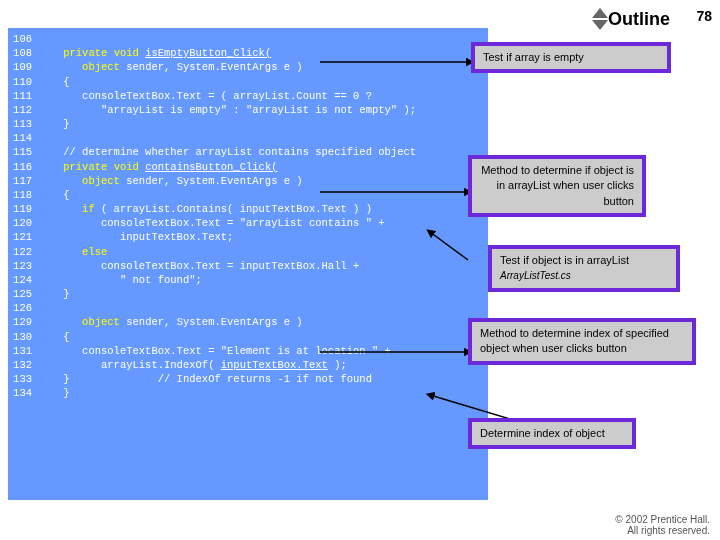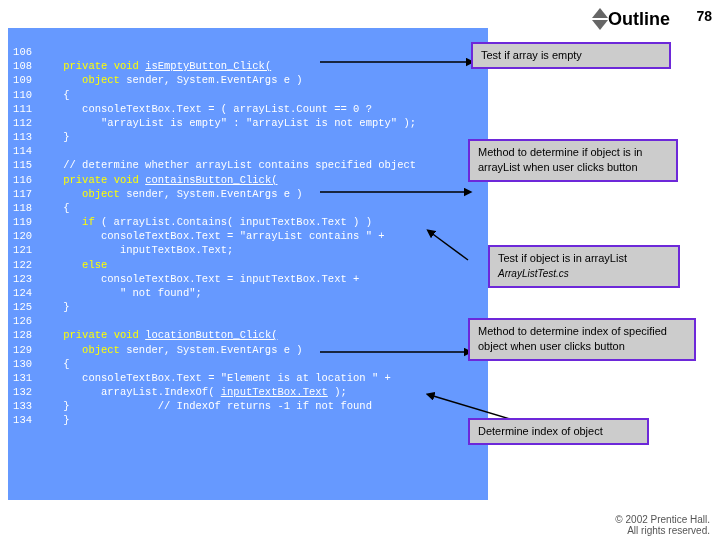--- a/index.html
+++ b/index.html
@@ -62,21 +62,21 @@
     }
 
     
     .code-area {
       position: absolute;
       top: 28px;
       left: 8px;
       width: 480px;
       bottom: 40px;
       background: #6699ff;
-      padding: 17px 0;
+      padding: 4px 0;
     }
 
     .code-line {
       display: flex;
       align-items: flex-start;
       font-family: 'Courier New', Courier, monospace;
       font-size: 10.5px;
       line-height: 1.35;
       white-space: pre;
     }
@@ -97,21 +97,21 @@
       font-size: 10.5px;
     }
 
     .line-content .kw { color: #ffff00; }
     .line-content .underline { text-decoration: underline; color: #fff; }
 
     
     .annotation {
       position: absolute;
       background: #cccccc;
-      border: 2px solid #6d28d9;
+      border: 4px solid #6d28d9;
       padding: 4px 8px;
       font-size: 11px;
       color: #000;
       line-height: 1.4;
     }
 
     
     svg.arrows-svg {
       position: absolute;
       top: 0;
@@ -223,43 +223,39 @@
       <span class="line-content">             inputTextBox.Text;</span>
     </div>
 
     <div class="code-line">
       <span class="line-num">122</span>
       <span class="line-content">       <span class="kw">else</span></span>
     </div>
 
     <div class="code-line">
       <span class="line-num">123</span>
-      <span class="line-content">          consoleTextBox.Text = inputTextBox.Text +</span>
+      <span class="line-content">          consoleTextBox.Text = inputTextBox.Hall +</span>
     </div>
 
     <div class="code-line">
       <span class="line-num">124</span>
       <span class="line-content">             " not found";</span>
     </div>
 
     <div class="code-line">
       <span class="line-num">125</span>
       <span class="line-content">    }</span>
     </div>
 
     <div class="code-line">
       <span class="line-num">126</span>
       <span class="line-content"></span>
     </div>
 
 
-    <div class="code-line">
-      <span class="line-num">128</span>
-      <span class="line-content">    <span class="kw">private void</span> <span class="underline">locationButton_Click(</span></span>
-    </div>
 
     <div class="code-line">
       <span class="line-num">129</span>
       <span class="line-content">       <span class="kw">object</span> sender, System.EventArgs e )</span>
     </div>
 
     <div class="code-line">
       <span class="line-num">130</span>
       <span class="line-content">    {</span>
     </div>
@@ -301,34 +297,34 @@
 
     <line x1="320" y1="352" x2="468" y2="352" stroke="#000" stroke-width="1.5" marker-end="url(#ah)"></line>
 
     <line x1="540" y1="428" x2="430" y2="395" stroke="#000" stroke-width="1.5" marker-end="url(#ah)"></line>
   </svg>
 
   <div class="annotation" style="top: 42px; left: 471px; width: 200px;">
     <span>Test if array is empty</span>
   </div>
 
-  <div class="annotation" style="top: 139px; left: 468px; width: 210px;">
+  <div class="annotation" style="top: 155px; left: 468px; width: 178px; text-align: right;">
     <span>Method to determine if object is in arrayList when user clicks button</span>
   </div>
 
   <div class="annotation" style="top: 245px; left: 488px; width: 192px;">
     <span>Test if object is in arrayList</span>
     <span style="font-style:italic; font-size:10px;">ArrayListTest.cs</span>
   </div>
 
   <div class="annotation" style="top: 318px; left: 468px; width: 228px;">
     <span>Method to determine index of specified object when user clicks button</span>
   </div>
 
-  <div class="annotation" style="top: 418px; left: 468px; width: 181px;">
+  <div class="annotation" style="top: 418px; left: 468px; width: 168px;">
     <span>Determine index of object</span>
   </div>
 
   <div class="footer">
     <div>© 2002 Prentice Hall.</div>
     <div>All rights reserved.</div>
   </div>
 
 </div>
 

